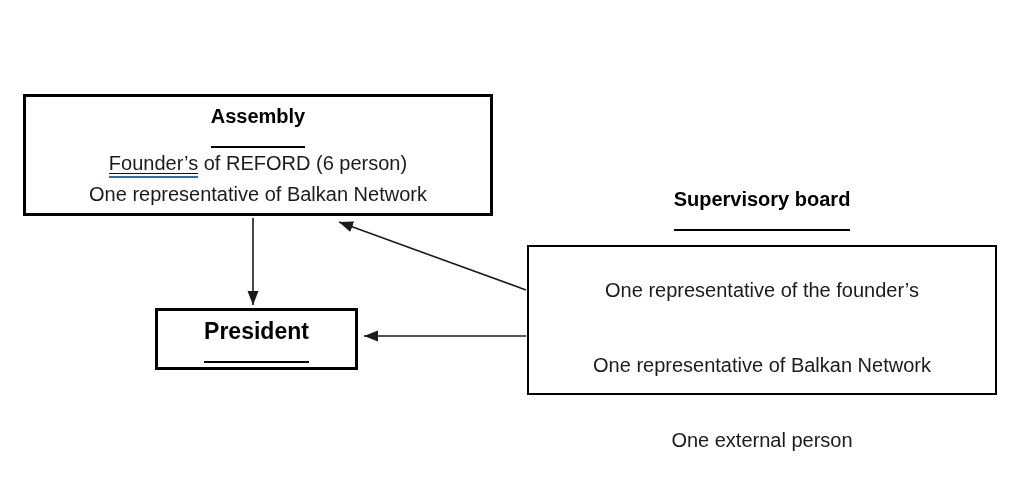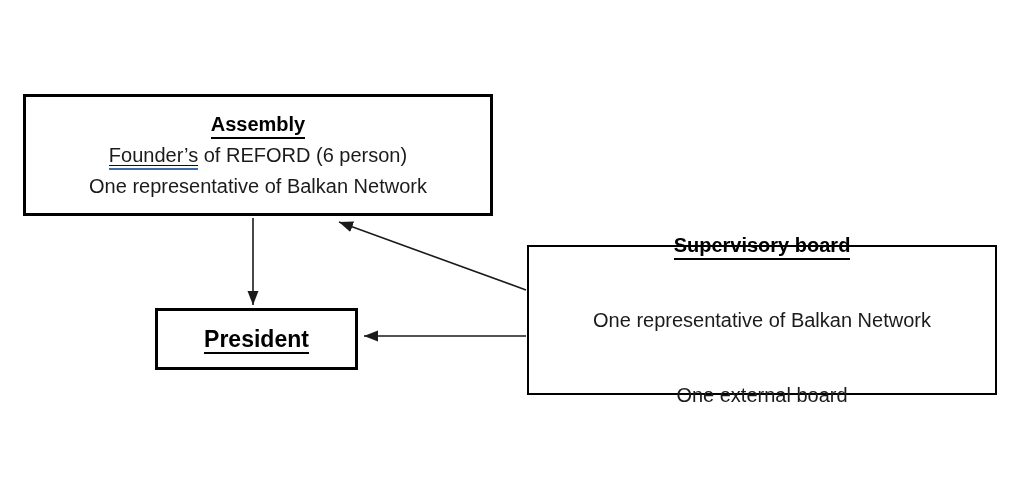--- a/index.html
+++ b/index.html
@@ -66,21 +66,21 @@
   .box-title {
     font-size: 20px;
     line-height: 31px;
     font-weight: bold;
     color: #000000;
     white-space: nowrap;
   }
   .title-underline {
     display: inline-block;
     border-bottom: 2px solid #000000;
-    padding-bottom: 1px;
+    padding-bottom: 18px;
     line-height: 24px;
   }
   .president-title {
     font-size: 23px;
   }
   .grammar-outer {
     display: inline-block;
     border-bottom: 2px solid #3a6ca8;
     padding-bottom: 2px;
     line-height: 20px;
@@ -119,17 +119,18 @@
   <div class="box box-president">
     <div class="box-title president-title">
       <span class="title-underline">President</span>
     </div>
   </div>
 
   <div class="box box-supervisory">
     <div class="box-title">
       <span class="title-underline">Supervisory board</span>
     </div>
+    <div class="line">One representative of the founder’s</div>
     <div class="line">One representative of Balkan Network</div>
-    <div class="line">One external board</div>
+    <div class="line">One external person</div>
   </div>
 
 </div>
 
 </body></html>

